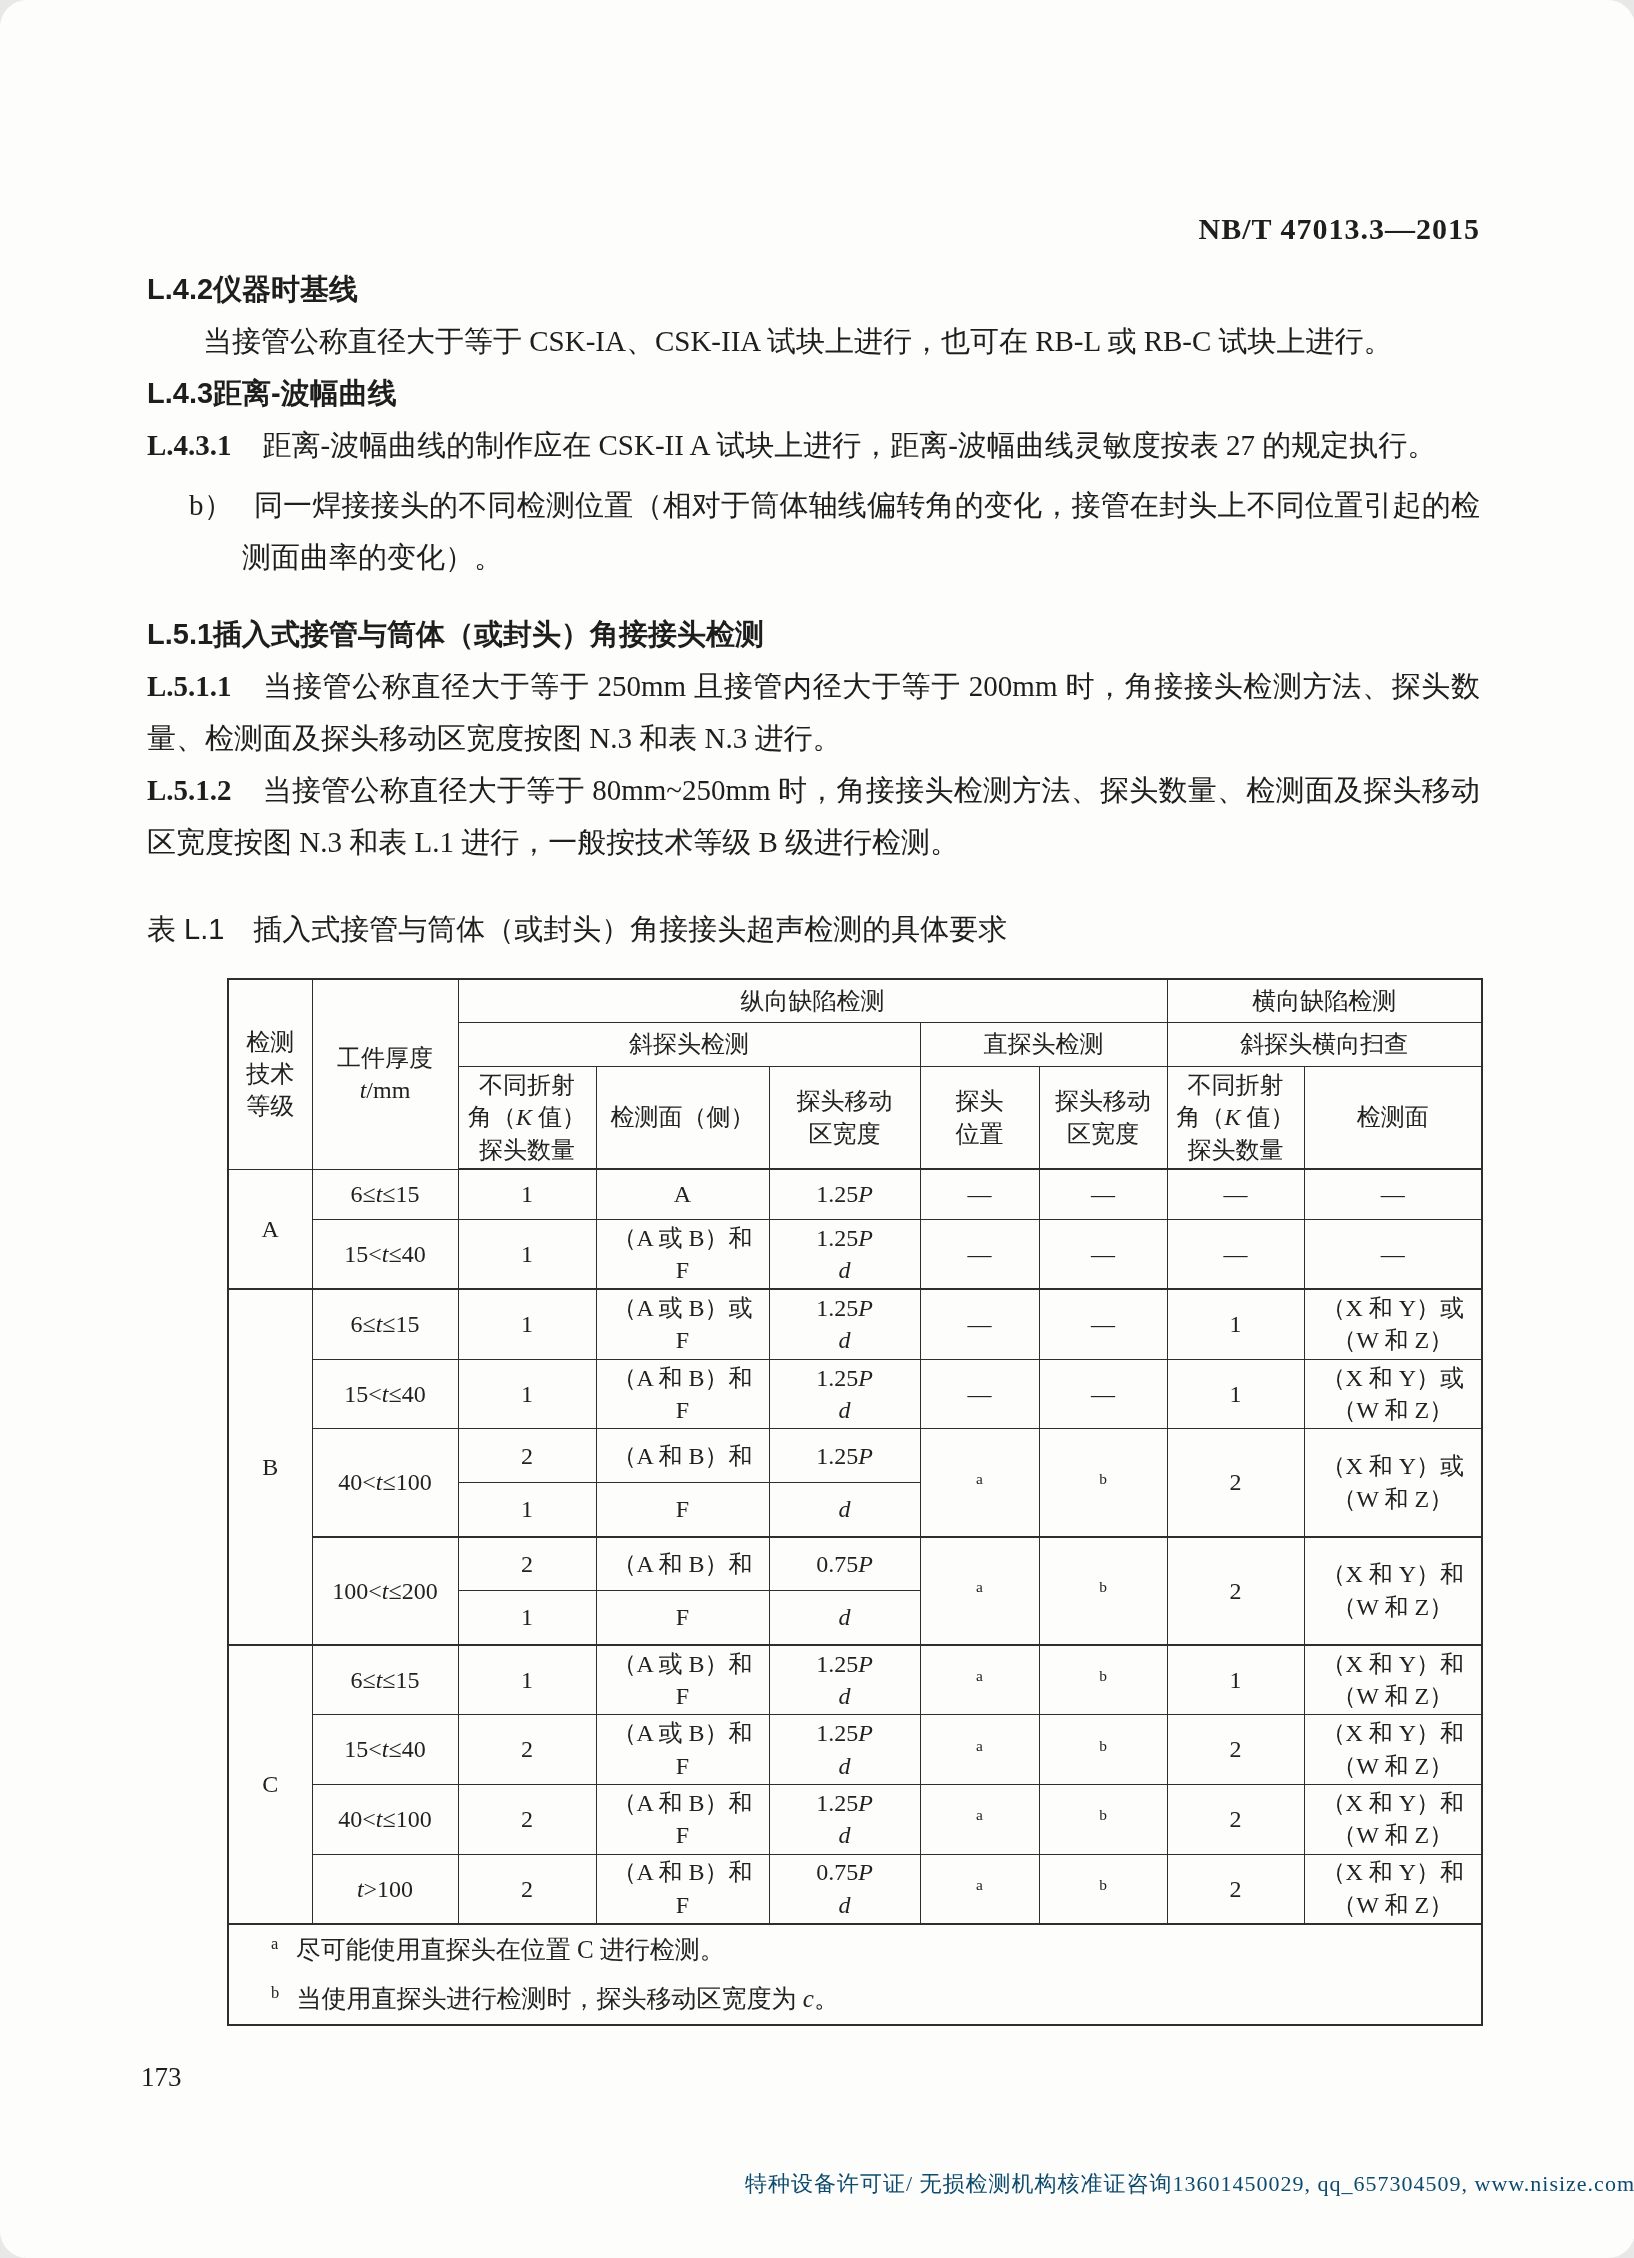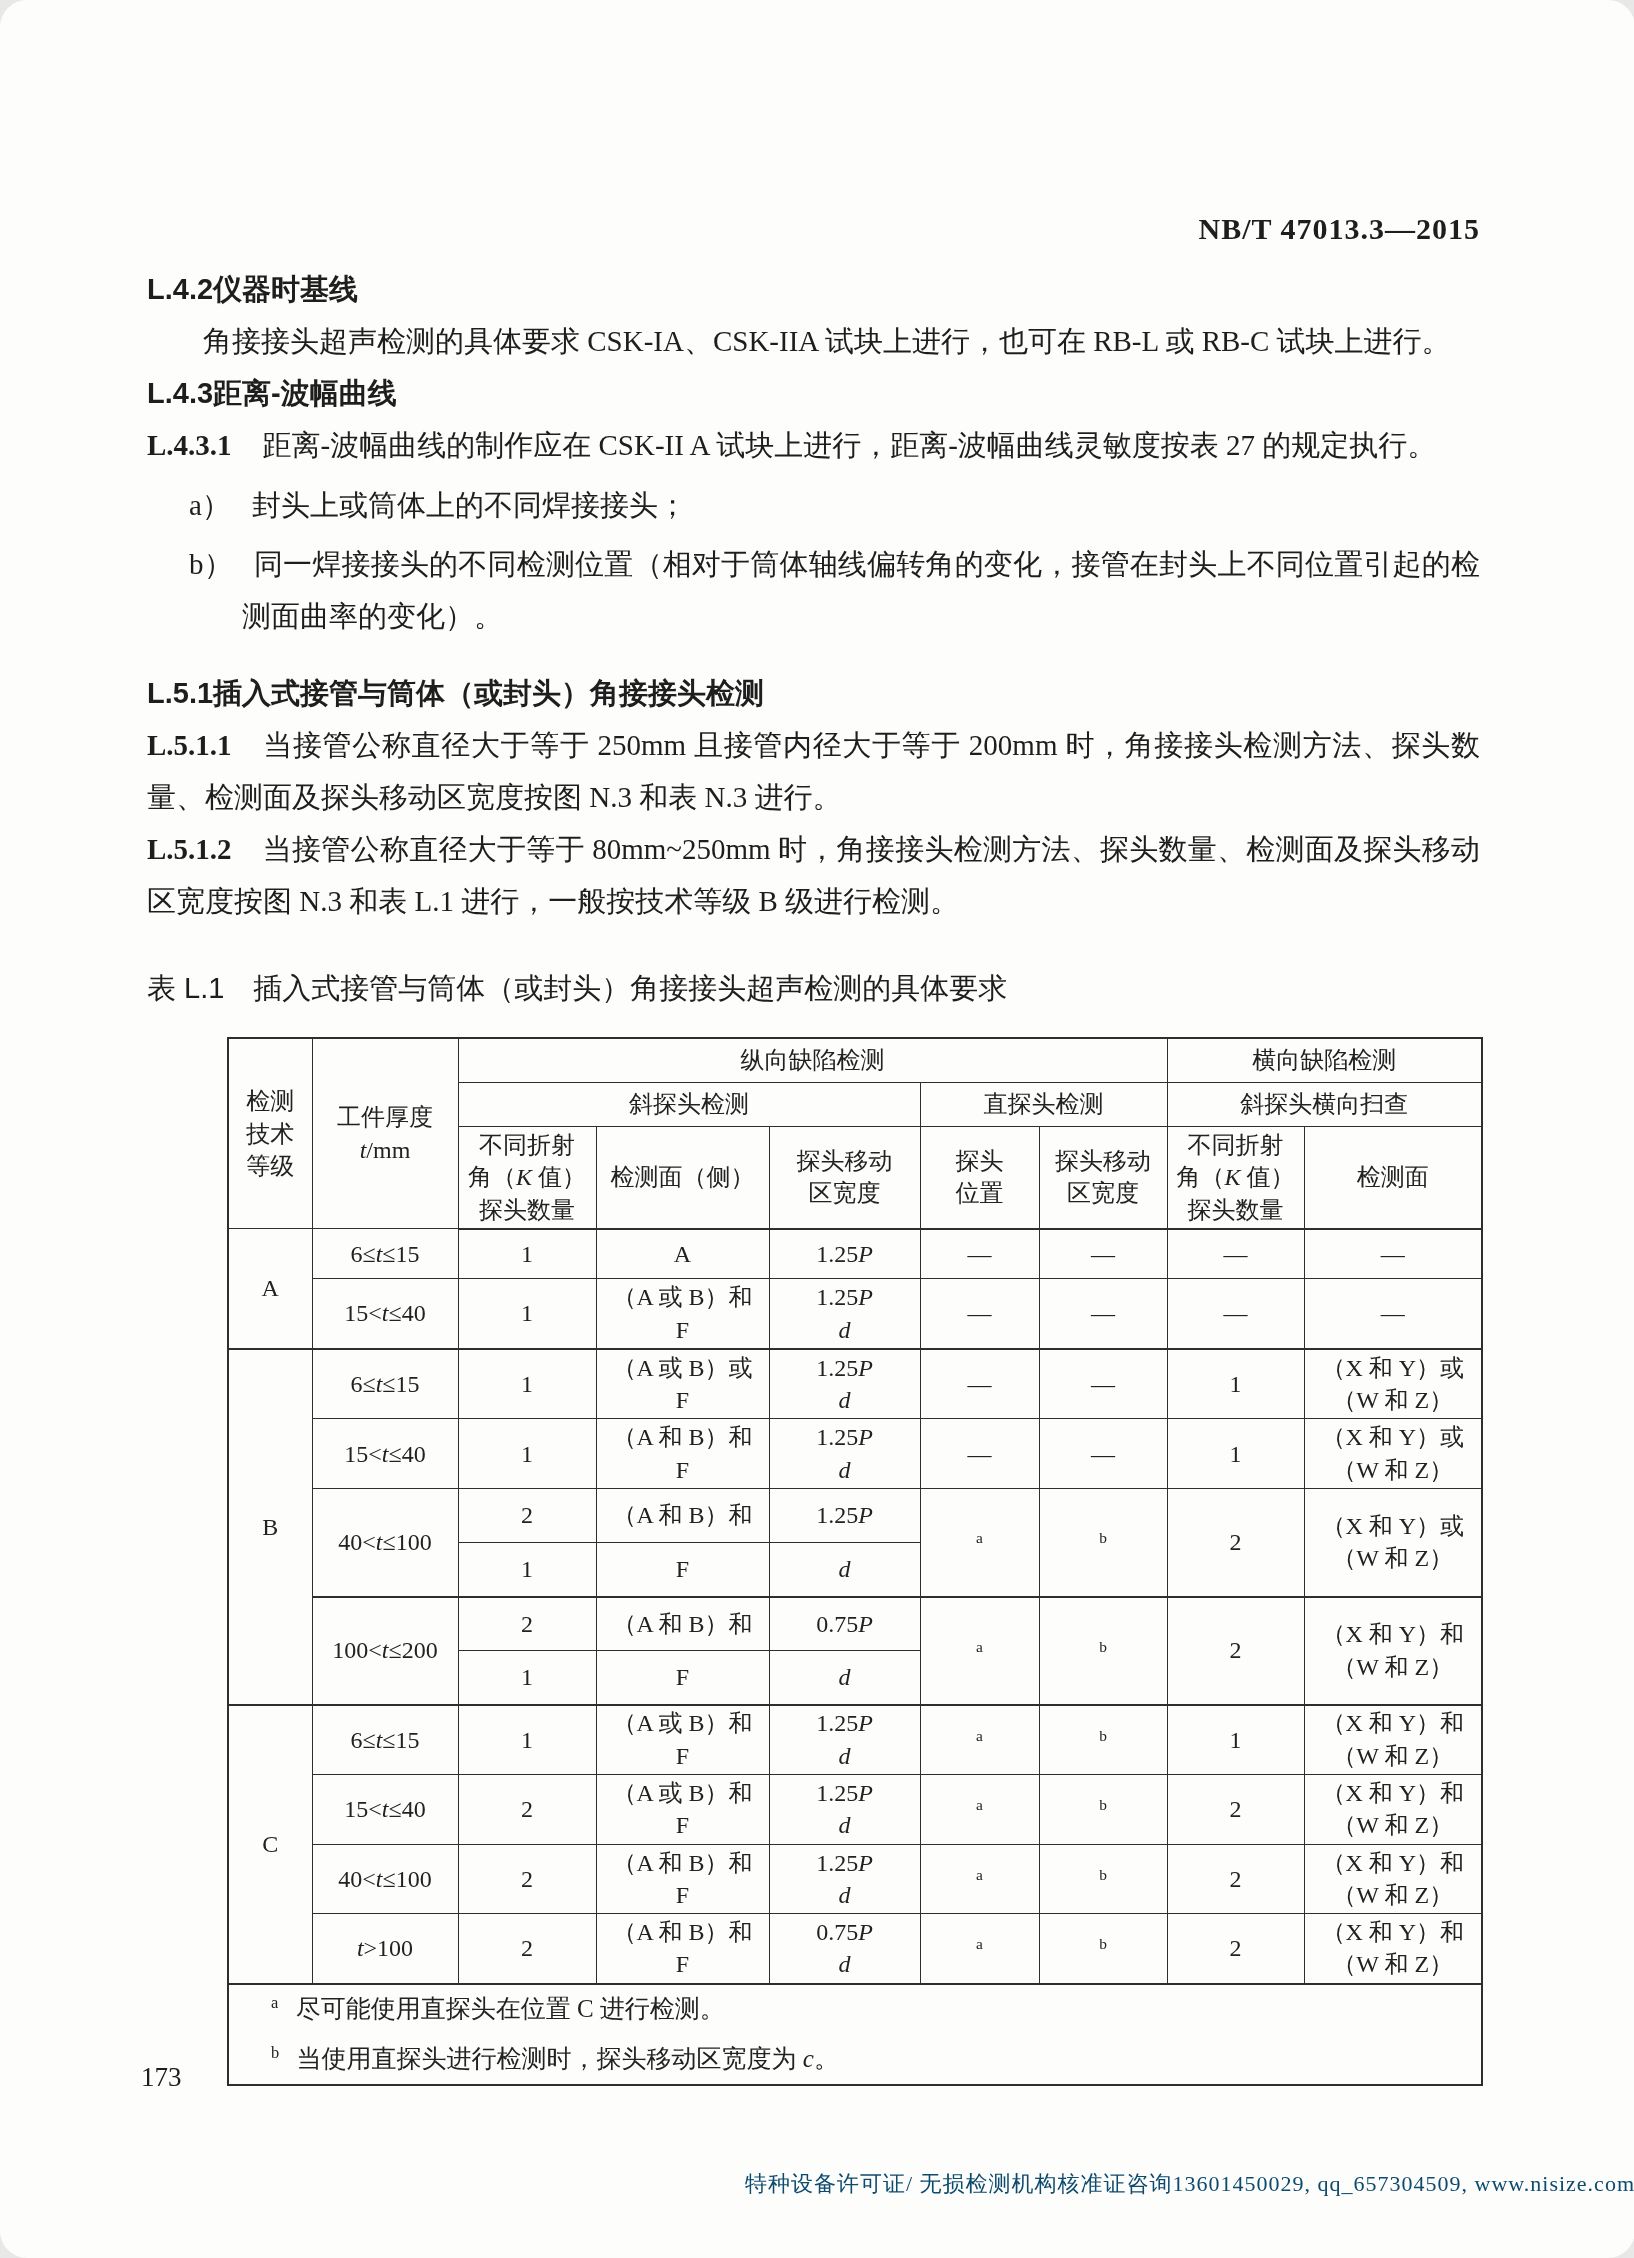--- a/index.html
+++ b/index.html
@@ -65,28 +65,27 @@
 <body>
 
 <div class="page">
 
   <div class="doc-header">NB/T 47013.3—2015</div>
 
   <div class="content">
 
     <p class="heading"><span class="h-num">L.4.2</span><span>仪器时基线</span></p>
 
-    <p class="indent">角接接头超声检测的具体要求 CSK-IA、CSK-IIA 试块上进行，也可在 RB-L 或 RB-C 试块上进行。</p>
+    <p class="indent">当接管公称直径大于等于 CSK-IA、CSK-IIA 试块上进行，也可在 RB-L 或 RB-C 试块上进行。</p>
 
     <p class="heading"><span class="h-num">L.4.3</span><span>距离-波幅曲线</span></p>
 
     <p><span class="clause-num">L.4.3.1</span><span>距离-波幅曲线的制作应在 CSK-II A 试块上进行，距离-波幅曲线灵敏度按表 27 的规定执行。</span></p>
 
 
-    <p class="list-item mt-sm"><span class="item-label">a）</span><span>封头上或筒体上的不同焊接接头；</span></p>
 
     <p class="list-item mt-sm"><span class="item-label">b）</span><span>同一焊接接头的不同检测位置（相对于筒体轴线偏转角的变化，接管在封头上不同位置引起的检测面曲率的变化）。</span></p>
 
 
     <p class="heading mt-md"><span class="h-num">L.5.1</span><span>插入式接管与筒体（或封头）角接接头检测</span></p>
 
     <p><span class="clause-num">L.5.1.1</span><span>当接管公称直径大于等于 250mm 且接管内径大于等于 200mm 时，角接接头检测方法、探头数量、检测面及探头移动区宽度按图 N.3 和表 N.3 进行。</span></p>
 
     <p><span class="clause-num">L.5.1.2</span><span>当接管公称直径大于等于 80mm~250mm 时，角接接头检测方法、探头数量、检测面及探头移动区宽度按图 N.3 和表 L.1 进行，一般按技术等级 B 级进行检测。</span></p>
 

